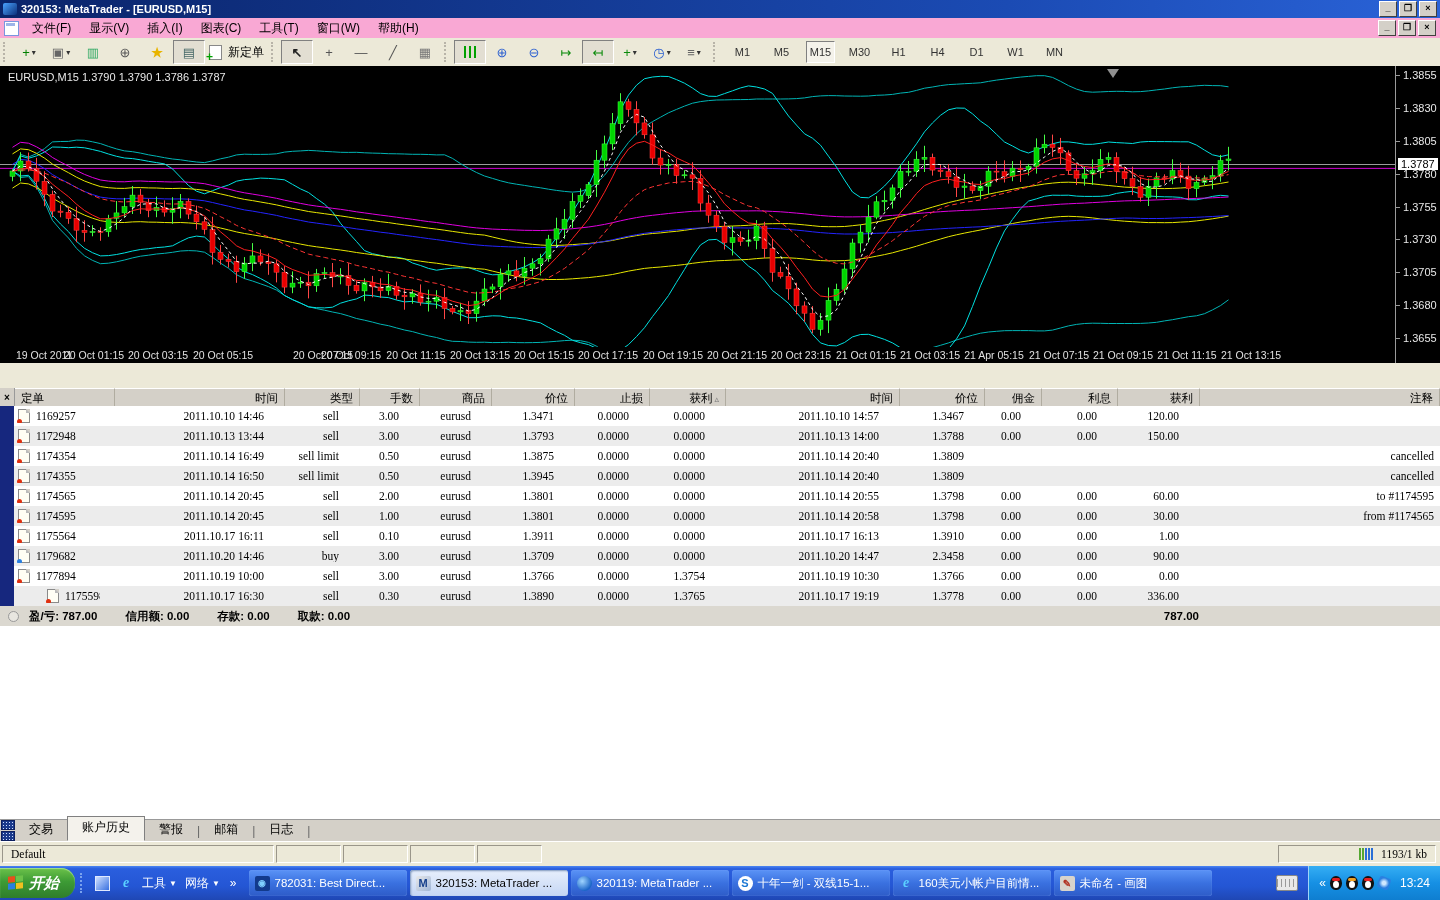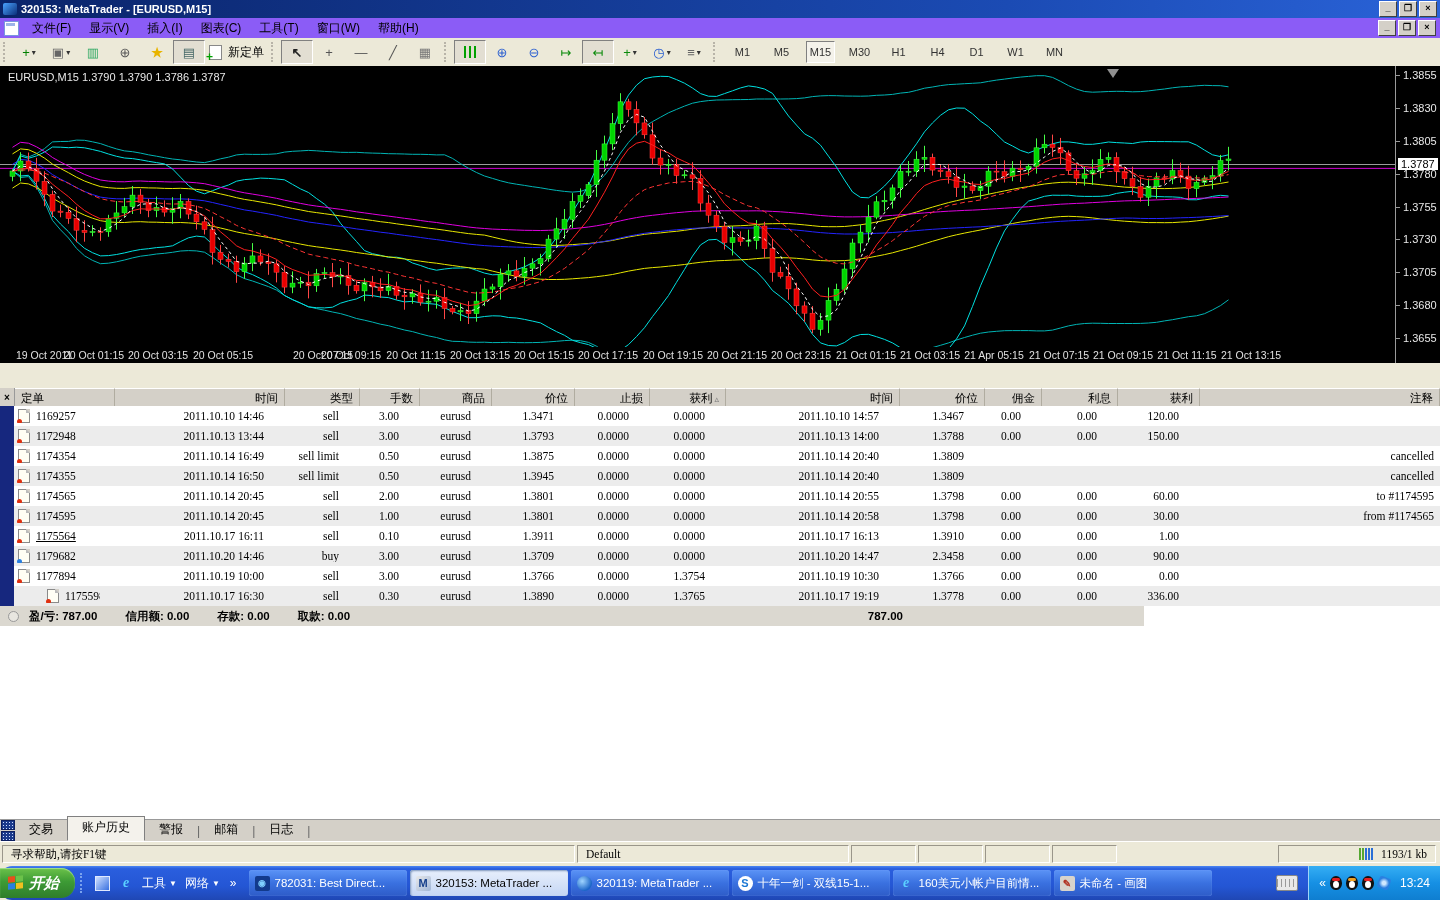--- a/index.html
+++ b/index.html
@@ -8,21 +8,21 @@
   
   .titlebar{position:absolute;left:0;top:0;width:1440px;height:18px;
     background:linear-gradient(90deg,#0a246a 0%,#1b4bb4 70%,#2a63d8 100%);
     display:flex;align-items:center;color:#fff;font-weight:bold;font-size:11px;}
   .app-icon{width:14px;height:12px;margin:0 4px 0 3px;background:linear-gradient(135deg,#4aa3ff,#0b2f7a);
     border-radius:2px;display:inline-block;}
   .win-btns{margin-left:auto;display:flex;gap:2px;padding-right:3px;}
   .wbtn{width:16px;height:14px;background:#d4d0c8;border:1px solid;border-color:#fff #404040 #404040 #fff;
     color:#000;font-size:9px;line-height:12px;text-align:center;font-weight:bold;}
   
-  .menubar{position:absolute;left:0;top:18px;width:1440px;height:20px;background:#8b5cf6;
+  .menubar{position:absolute;left:0;top:18px;width:1440px;height:20px;background:#f9a8d4;
     display:flex;align-items:center;border-bottom:1px solid #d8d4c8;font-size:12px;}
   .doc-mini{width:13px;height:13px;margin:0 4px 0 4px;background:#fff;border:1px solid #7a96df;position:relative;}
   .doc-mini::after{content:"";position:absolute;left:1px;top:1px;width:9px;height:3px;background:#9db4e8;}
   .menu-item{padding:3px 9px;cursor:default;}
   .child-btns{margin-left:auto;display:flex;gap:2px;padding-right:4px;}
   
   .toolbar{position:absolute;left:0;top:38px;width:1440px;height:28px;background:#ece9d8;
     display:flex;align-items:center;border-bottom:1px solid #a8a49a;}
   .grip{width:3px;height:20px;border-left:2px dotted #b8b4a8;margin:0 5px 0 3px;}
   .tbtn{height:22px;min-width:24px;display:flex;align-items:center;justify-content:center;
@@ -69,21 +69,21 @@
   .t-rows{position:absolute;left:14px;top:18px;width:1426px;border-radius:15px;}
   .trow{display:flex;height:20px;align-items:center;}
   .trow.alt{background:#ececec;}
   .tcell{box-sizing:border-box;padding:0 6px;text-align:right;white-space:nowrap;overflow:hidden;}
   .tcell.left{text-align:left;display:flex;align-items:center;gap:6px;padding-left:4px;}
   .doc-ico{width:10px;height:12px;background:#fffef4;border:1px solid #8a8a8a;position:relative;flex:none;}
   .doc-ico::before{content:"";position:absolute;right:-1px;top:-1px;border:2px solid;border-color:#d4d0c8 #d4d0c8 #bbb #bbb;}
   .doc-ico::after{content:"";position:absolute;left:-2px;bottom:-2px;width:5px;height:5px;border-radius:50%;}
   .side-sell .doc-ico::after{background:#e03010;}
   .side-buy .doc-ico::after{background:#2a7fe0;}
-  .balance{position:absolute;left:0;top:218px;width:1144px;height:20px;background:#dbd8d0;
+  .balance{position:absolute;left:0;top:218px;width:1440px;height:20px;background:#dbd8d0;
     display:flex;align-items:center;font-weight:bold;font-family:"Liberation Sans",sans-serif;font-size:11.5px;}
   .bal-ico{width:9px;height:9px;border-radius:50%;border:1px solid #999;background:#e8e6e0;margin:0 10px 0 8px;}
   .bal-item{margin-right:28px;}
   .bal-total{position:absolute;right:241px;font-weight:bold;}
   .t-tabs{position:absolute;left:0;bottom:0;width:1440px;height:21px;background:#d4d0c8;border-top:1px solid #999;
     display:flex;align-items:flex-end;font-family:"Liberation Sans",sans-serif;font-size:12px;}
   .vgrip{width:15px;height:21px;display:flex;flex-direction:column;gap:1px;padding-top:1px;align-items:center;}
   .vtile{width:12px;height:9px;background:#1b3a8c;border:1px solid #0d1f5e;
     background-image:radial-gradient(#cfe0ff 1px,transparent 1px);background-size:3px 3px;}
   .btab{padding:2px 14px 3px 14px;margin-bottom:0;}
@@ -98,21 +98,21 @@
   .scell.help{flex:0 0 573px;}
   .scell.profile{flex:0 0 272px;}
   .scell.empty{flex:0 0 65px;}
   .scell.traffic{margin-left:auto;flex:0 0 158px;justify-content:flex-end;gap:8px;}
   .sigbars{width:14px;height:12px;background:
     linear-gradient(90deg,#56a832 0 2px,transparent 2px 3px,#56a832 3px 5px,transparent 5px 6px,
     #2a6fd6 6px 8px,transparent 8px 9px,#2a6fd6 9px 11px,transparent 11px 12px,#2a6fd6 12px 14px);}
   
   .taskbar{position:absolute;left:0;top:866px;width:1440px;height:34px;
     background:linear-gradient(180deg,#4b86f2 0%,#2a5ede 8%,#2456d4 60%,#1f47b4 100%);
-    display:flex;align-items:center;color:#fff;border-radius:12px;}
+    display:flex;align-items:center;color:#fff;}
   .startbtn{height:30px;margin:2px 2px 2px 0;padding:0 16px 0 8px;border-radius:0 14px 14px 0;
     background:linear-gradient(180deg,#6cc24a 0%,#3d9b35 45%,#2f7d2b 100%);
     display:flex;align-items:center;gap:5px;font-size:15px;font-weight:bold;font-style:italic;
     box-shadow:inset 0 1px 1px #a4e08c;}
   .winflag{width:16px;height:14px;display:grid;grid-template-columns:7px 7px;grid-template-rows:6px 6px;gap:1px;transform:skewY(-6deg);}
   .winflag i{display:block;}
   .qlicon{width:18px;height:18px;margin:0 3px;display:flex;align-items:center;justify-content:center;}
   .qlabel{font-size:12px;margin:0 4px;display:flex;align-items:center;gap:3px;}
   .chev{font-size:12px;margin:0 6px;}
   .taskbtns{display:flex;gap:3px;margin-left:6px;flex:1;}
@@ -757,21 +757,21 @@
           <div class="tcell" style="flex: 0 0 75px;">0.0000</div>
           <div class="tcell" style="flex: 0 0 76px;">0.0000</div>
           <div class="tcell" style="flex: 0 0 174px;">2011.10.14 20:58</div>
           <div class="tcell" style="flex: 0 0 85px;">1.3798</div>
           <div class="tcell" style="flex: 0 0 57px;">0.00</div>
           <div class="tcell" style="flex: 0 0 76px;">0.00</div>
           <div class="tcell" style="flex: 0 0 82px;">30.00</div>
           <div class="tcell" style="flex: 1 1 0%;">from #1174565</div>
         </div>
         <div class="trow side-sell">
-          <div class="tcell left" style="flex: 0 0 86px; text-decoration: underline;">
+          <div class="tcell left" style="flex: 0 0 86px;">
             <span class="doc-ico"></span>
             <span>1175564</span>
           </div>
           <div class="tcell" style="flex: 0 0 170px;">2011.10.17 16:11</div>
           <div class="tcell" style="flex: 0 0 75px;">sell</div>
           <div class="tcell" style="flex: 0 0 60px;">0.10</div>
           <div class="tcell" style="flex: 0 0 72px;">eurusd</div>
           <div class="tcell" style="flex: 0 0 83px;">1.3911</div>
           <div class="tcell" style="flex: 0 0 75px;">0.0000</div>
           <div class="tcell" style="flex: 0 0 76px;">0.0000</div>
@@ -858,21 +858,20 @@
         <div class="btab">警报</div>
         <span class="tabsep">|</span>
         <div class="btab">邮箱</div>
         <span class="tabsep">|</span>
         <div class="btab">日志</div>
         <span class="tabsep">|</span>
       </div>
   </div>
 
   <div class="statusbar">
-    <div class="scell help">寻求帮助,请按F1键</div>
     <div class="scell profile">Default</div>
     <div class="scell empty"></div>
     <div class="scell empty"></div>
     <div class="scell empty"></div>
     <div class="scell empty"></div>
     <div class="scell traffic">
       <span class="sigbars"></span>
       <span>1193/1 kb</span>
     </div>
   </div>

